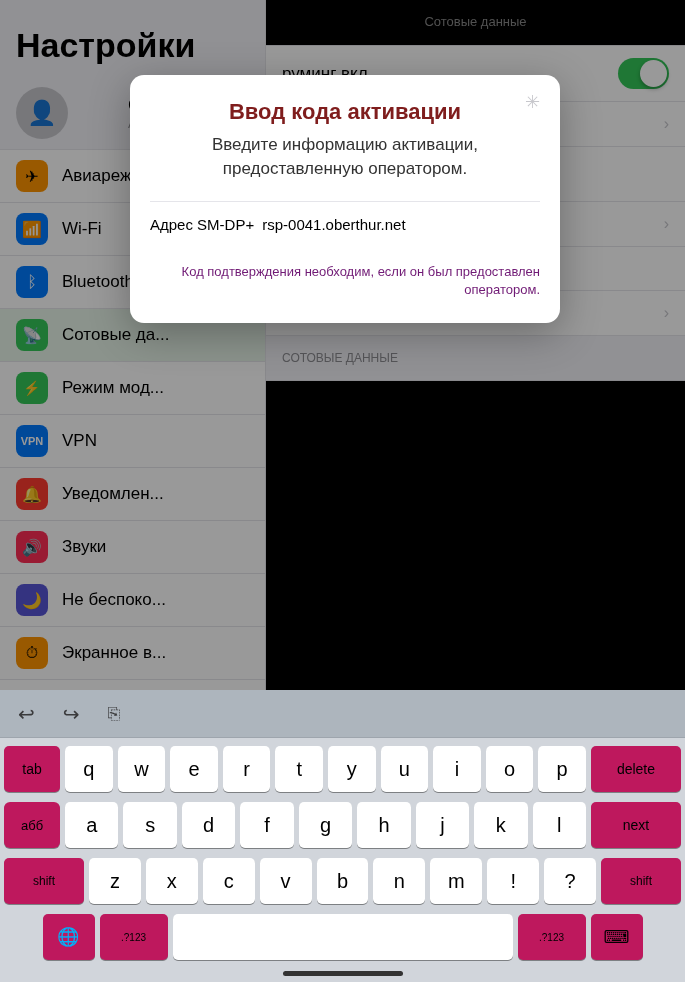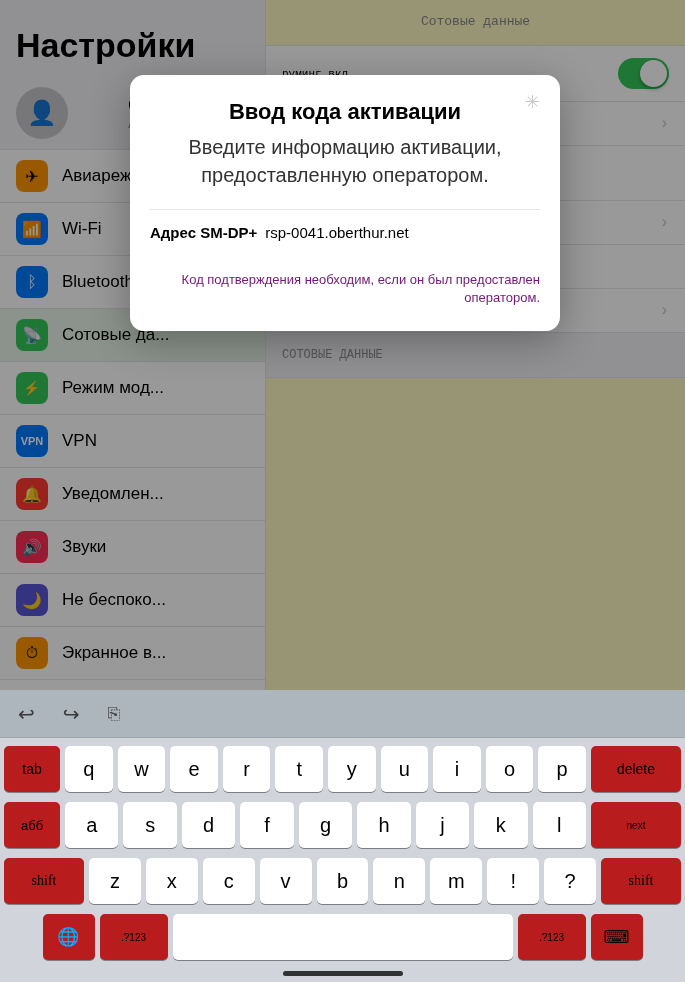--- a/index.html
+++ b/index.html
@@ -104,23 +104,22 @@
       box-shadow: 0 2px 4px rgba(0,0,0,0.3);
     }
 
     
     .cellular-panel {
       position: absolute;
       top: 0;
       right: 0;
       width: 420px;
       height: 690px;
-      background: #fef9c3;
+      background: #000000;
       border-left: 1px solid #e5e5ea;
-      font-family: Liberation Mono, monospace;
     }
 
     .cellular-header {
       font-size: 13px;
       color: #888;
       text-align: center;
       padding: 14px 16px 8px;
     }
 
     .cellular-section {
@@ -137,21 +136,21 @@
       padding: 12px 16px;
       border-bottom: 1px solid #e5e5ea;
       min-height: 44px;
     }
 
     .cellular-row:last-child {
       border-bottom: none;
     }
 
     .cellular-label {
-      font-size: 11px;
+      font-size: 17px;
       color: #000;
       text-align: center;
     }
 
     
     .overlay {
       position: absolute;
       top: 0; left: 0;
       width: 685px;
       height: 690px;
@@ -177,44 +176,44 @@
       top: 16px;
       right: 20px;
       font-size: 18px;
       color: #c7c7cc;
     }
 
     .modal-title {
       font-size: 22px;
       font-weight: 700;
       text-align: center;
-      color: #000000;
+      color: #7f1d1d;
       margin-bottom: 8px;
     }
 
     .modal-subtitle {
-      font-size: 20px;
+      font-size: 17px;
       color: #333;
       text-align: center;
       margin-bottom: 20px;
       line-height: 1.4;
     }
 
     .modal-field {
       border-top: 1px solid #e5e5ea;
       padding: 14px 0;
     }
 
     .modal-field:last-of-type {
       border-bottom: 1px solid #e5e5ea;
     }
 
     .modal-field-label {
       font-size: 15px;
-      font-weight: 700;
+      font-weight: 400;
       color: #000;
       margin-bottom: 2px;
     }
 
     .modal-field-value {
       font-size: 15px;
       color: #000;
       display: inline;
     }
 
@@ -289,49 +288,48 @@
       color: #000;
       box-shadow: 0 1px 0 rgba(0,0,0,0.4);
       cursor: pointer;
       flex: 1;
       max-width: 54px;
       font-weight: 400;
       user-select: none;
     }
 
     .key-special {
-      background: #b91c1c;
+      background: #be185d;
       color: #000;
       font-size: 13px;
       font-weight: 500;
     }
 
     .key-tab {
       min-width: 56px;
       max-width: 56px;
       font-size: 14px;
     }
 
     .key-delete {
       min-width: 90px;
       max-width: 90px;
       font-size: 14px;
     }
 
     .key-shift {
       min-width: 80px;
       max-width: 80px;
-      font-size: 14px;
-      font-family: Liberation Serif, serif;
+      font-size: 12px;
     }
 
     .key-next {
       min-width: 90px;
       max-width: 90px;
-      font-size: 10px;
+      font-size: 14px;
     }
 
     .key-globe {
       min-width: 52px;
       max-width: 52px;
       font-size: 18px;
     }
 
     .key-num {
       min-width: 68px;
@@ -535,21 +533,21 @@
       <div class="key">t</div>
       <div class="key">y</div>
       <div class="key">u</div>
       <div class="key">i</div>
       <div class="key">o</div>
       <div class="key">p</div>
       <div class="key key-special key-delete">delete</div>
     </div>
 
     <div class="key-row">
-      <div class="key key-special" style="min-width:56px;max-width:56px;font-size:13px;">абб</div>
+      <div class="key key-special" style="min-width:56px;max-width:56px;font-size:13px;border-radius:6px;">абб</div>
       <div class="key">a</div>
       <div class="key">s</div>
       <div class="key">d</div>
       <div class="key">f</div>
       <div class="key">g</div>
       <div class="key">h</div>
       <div class="key">j</div>
       <div class="key">k</div>
       <div class="key">l</div>
       <div class="key key-special key-next">next</div>

